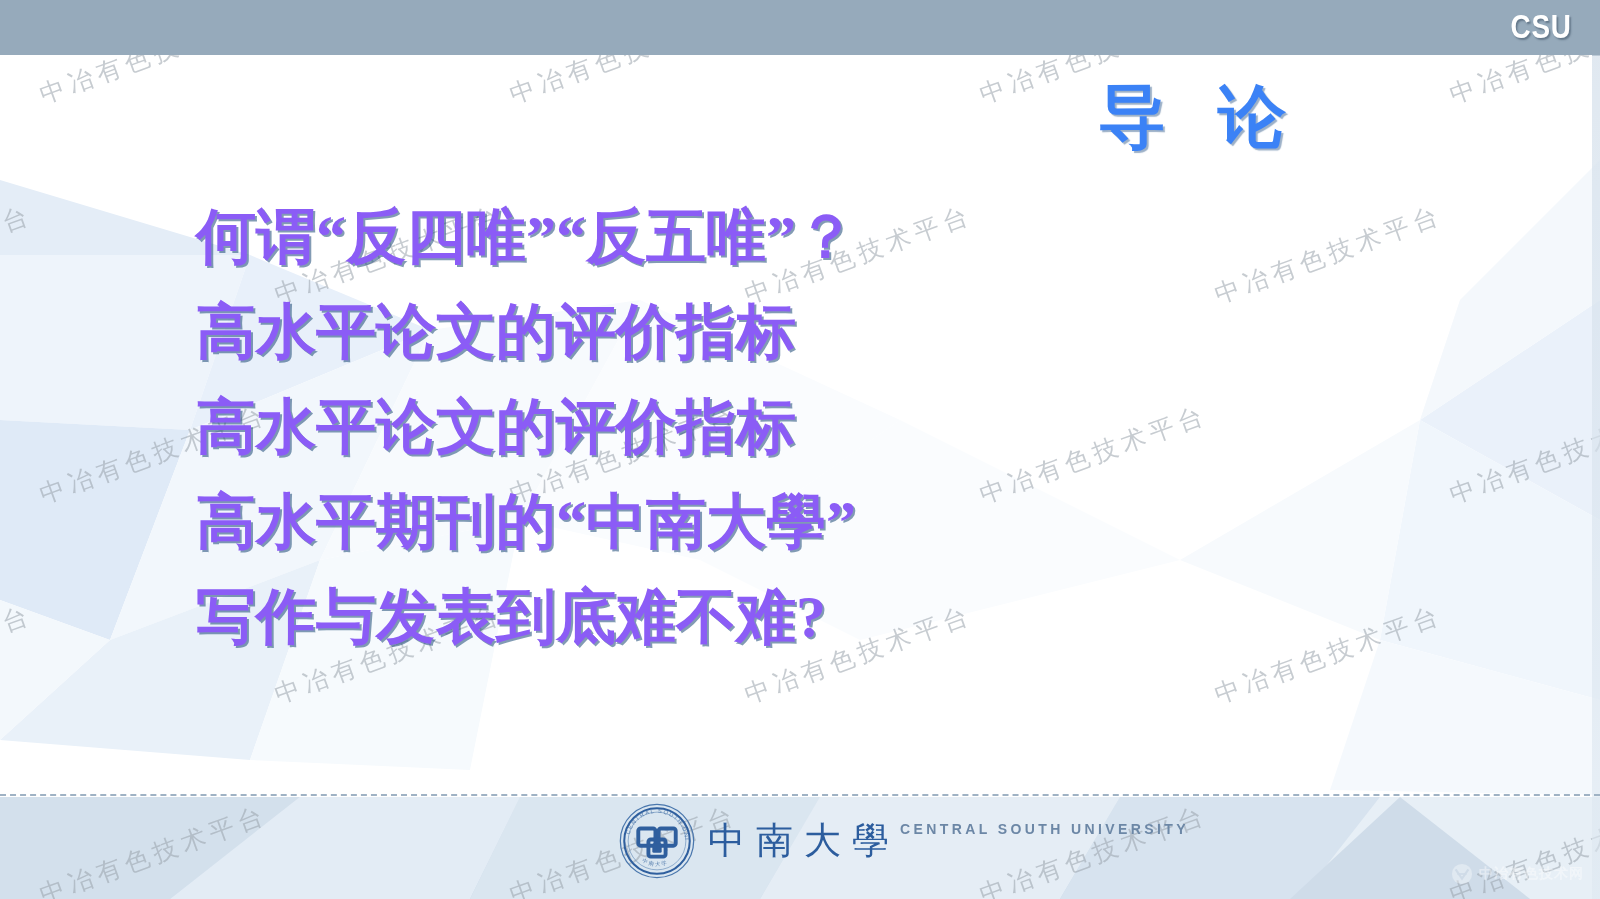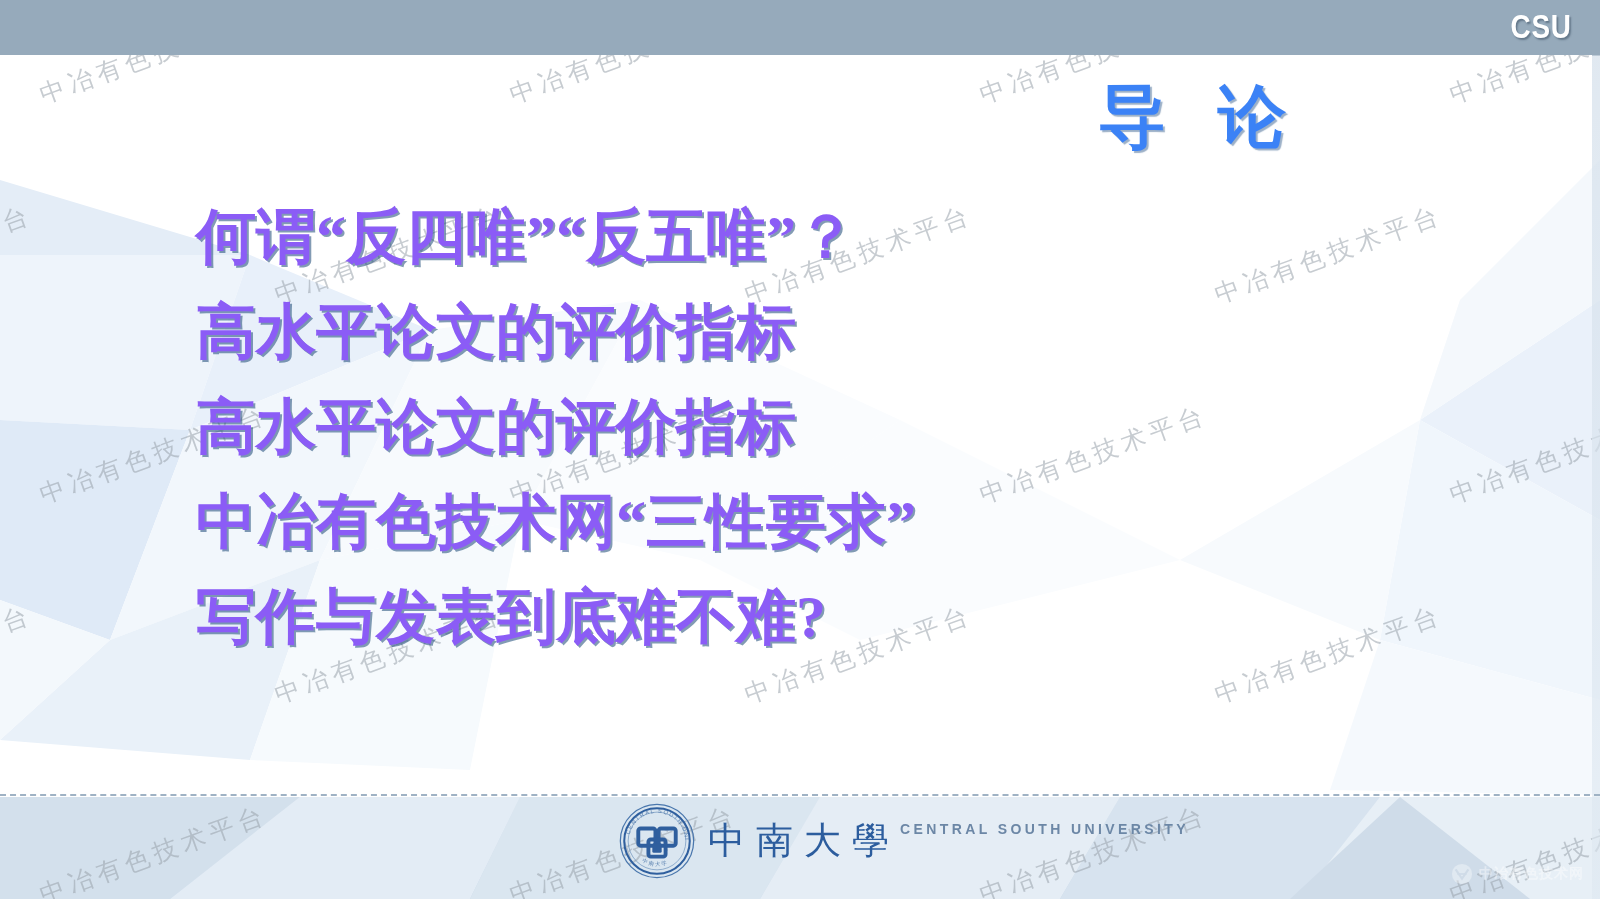--- a/index.html
+++ b/index.html
@@ -262,21 +262,21 @@
   <div class="header-band"></div>
   <div class="header-right-strip"></div>
   <div class="csu-logo">CSU</div>
 
   <div class="slide-title">导 论</div>
 
   <div class="body-list" id="body-list">
       <div class="body-line">何谓“反四唯”“反五唯”？</div>
       <div class="body-line">高水平论文的评价指标</div>
       <div class="body-line">高水平论文的评价指标</div>
-      <div class="body-line">中冶有色技术网“三性要求”</div>
+      <div class="body-line">高水平期刊的“中南大學”</div>
       <div class="body-line">写作与发表到底难不难?</div>
     </div>
 
   <div class="divider"></div>
 
   <div class="footer-band"></div>
 
   <div class="footer-logo">
     <svg class="seal" viewBox="0 0 100 100">
       <circle cx="50" cy="50" r="47" fill="none" stroke="#4a77ad" stroke-width="1.6"></circle>

